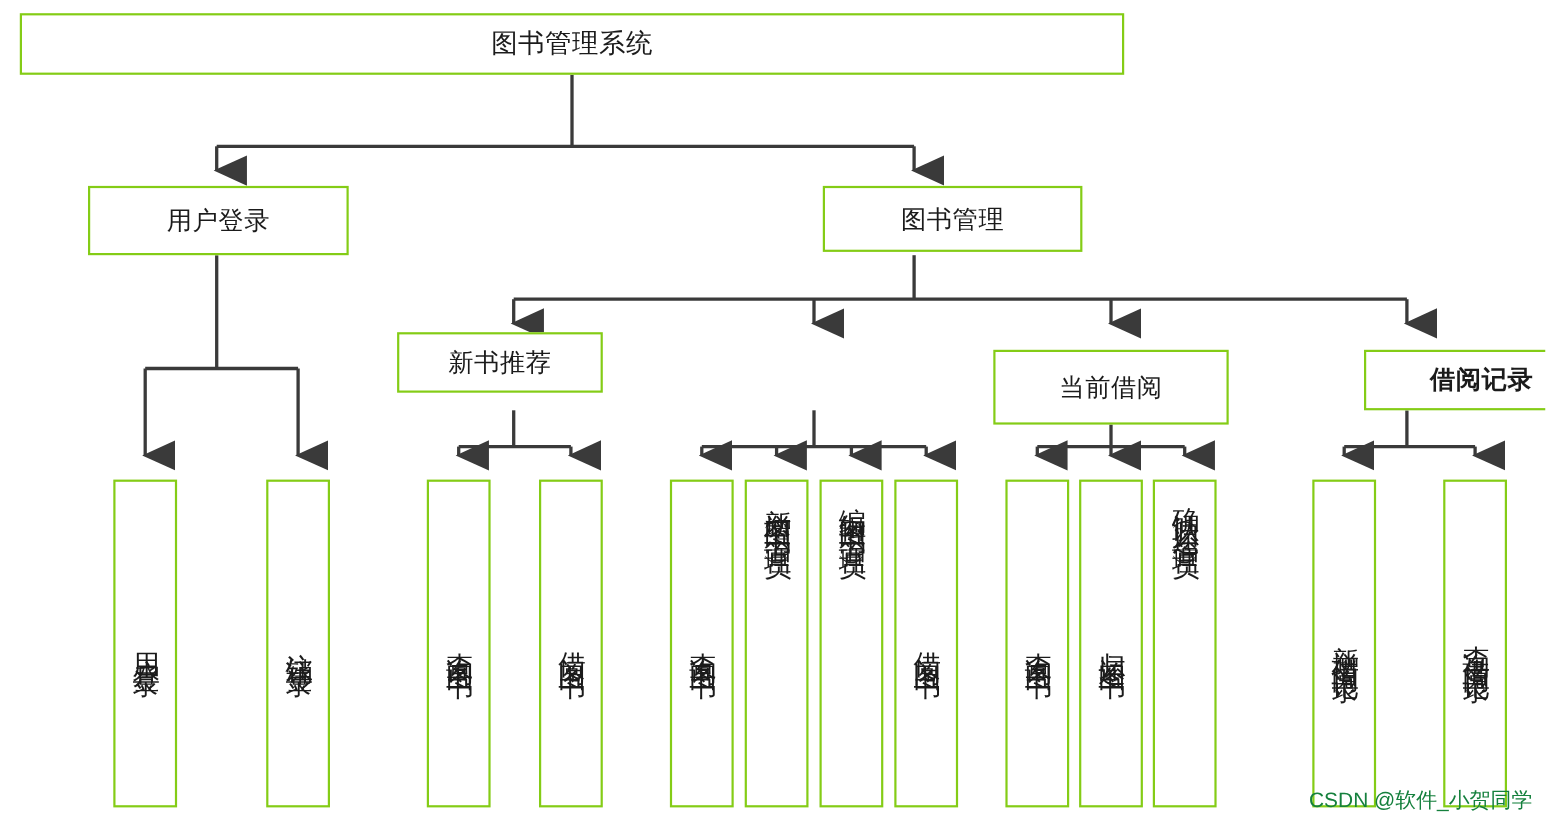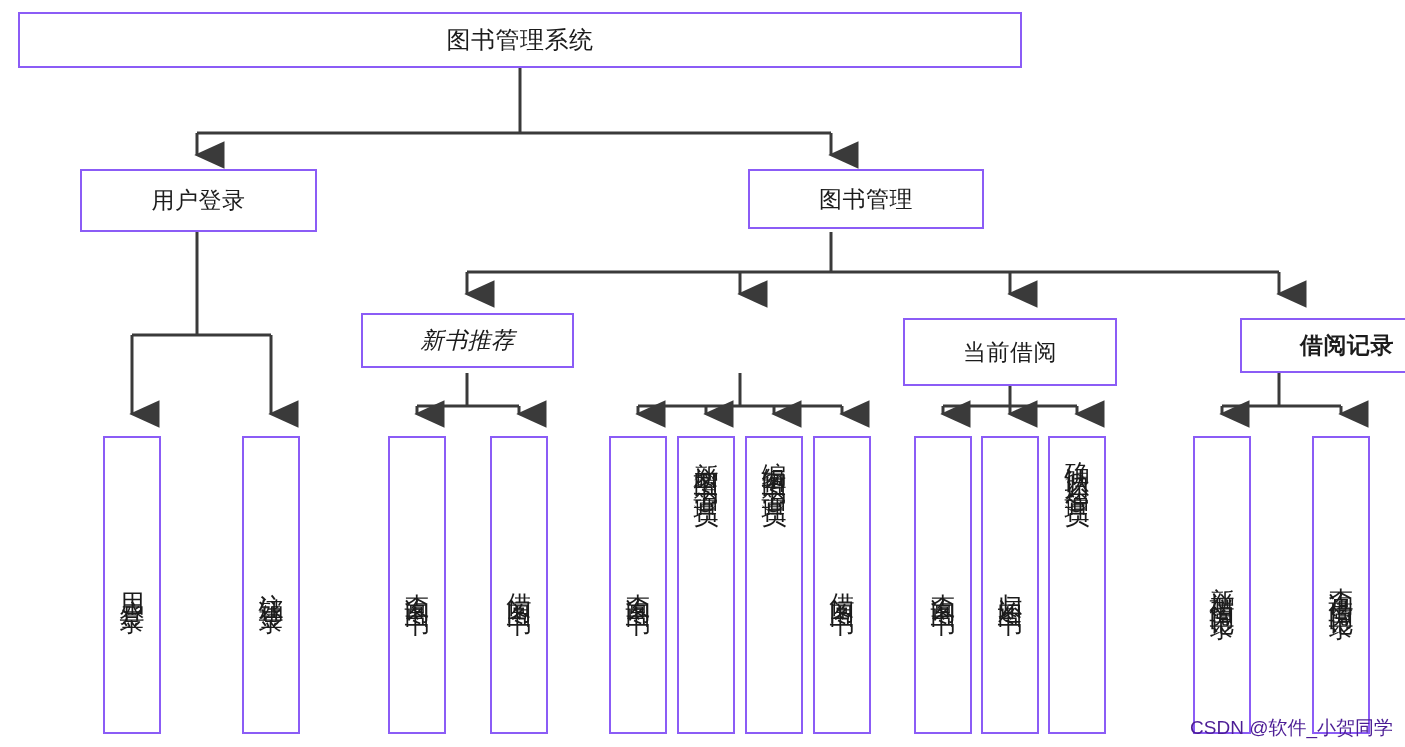--- a/index.html
+++ b/index.html
@@ -22,21 +22,21 @@
     left: 0;
     top: 0;
     width: 1405px;
     height: 747px;
     pointer-events: none;
   }
   .node {
     position: absolute;
     box-sizing: border-box;
     background: #ffffff;
-    border: 2px solid #8b5cf6;
+    border: 2px solid #84cc16;
     display: flex;
     align-items: center;
     justify-content: center;
     color: #1b1b1b;
     z-index: 2;
   }
   .node .lbl {
     display: block;
     text-align: center;
     line-height: 1.16;
@@ -66,21 +66,21 @@
   }
   .v-node.centered {
     align-items: center;
     padding-top: 0;
   }
   .watermark {
     position: absolute;
     right: 12px;
     bottom: 6px;
     font-size: 19px;
-    color: #4c1d95;
+    color: #15803d;
     z-index: 5;
     white-space: nowrap;
     font-family: "Liberation Sans", "DejaVu Sans", sans-serif;
   }
 </style>
 </head>
 <body>
 
 <div id="canvas">
 
@@ -139,21 +139,21 @@
     <span class="lbl">图书管理系统</span>
   </div>
 
   <div class="node h-node" style="left:80px; top:169px; width:237px; height:63px;">
     <span class="lbl">用户登录</span>
   </div>
   <div class="node h-node" style="left:712px; top:169px; width:236px; height:60px;margin-left:36px;">
     <span class="lbl">图书管理</span>
   </div>
 
-  <div class="node h-node" style="left:361px; top:313px; width:213px; height:55px;font-style:italic;">
+  <div class="node h-node" style="left:361px; top:302px; width:187px; height:55px;">
     <span class="lbl">新书推荐</span>
   </div>
   <div class="node h-node" style="left:903px; top:318px; width:214px; height:68px;">
     <span class="lbl">当前借阅</span>
   </div>
   <div class="node h-node" style="left:1240px; top:318px; width:214px; height:55px;font-weight:bold;">
     <span class="lbl">借阅记录</span>
   </div>
 
   <div class="node v-node centered" style="left:103px; top:436px; width:58px; height:298px;">

